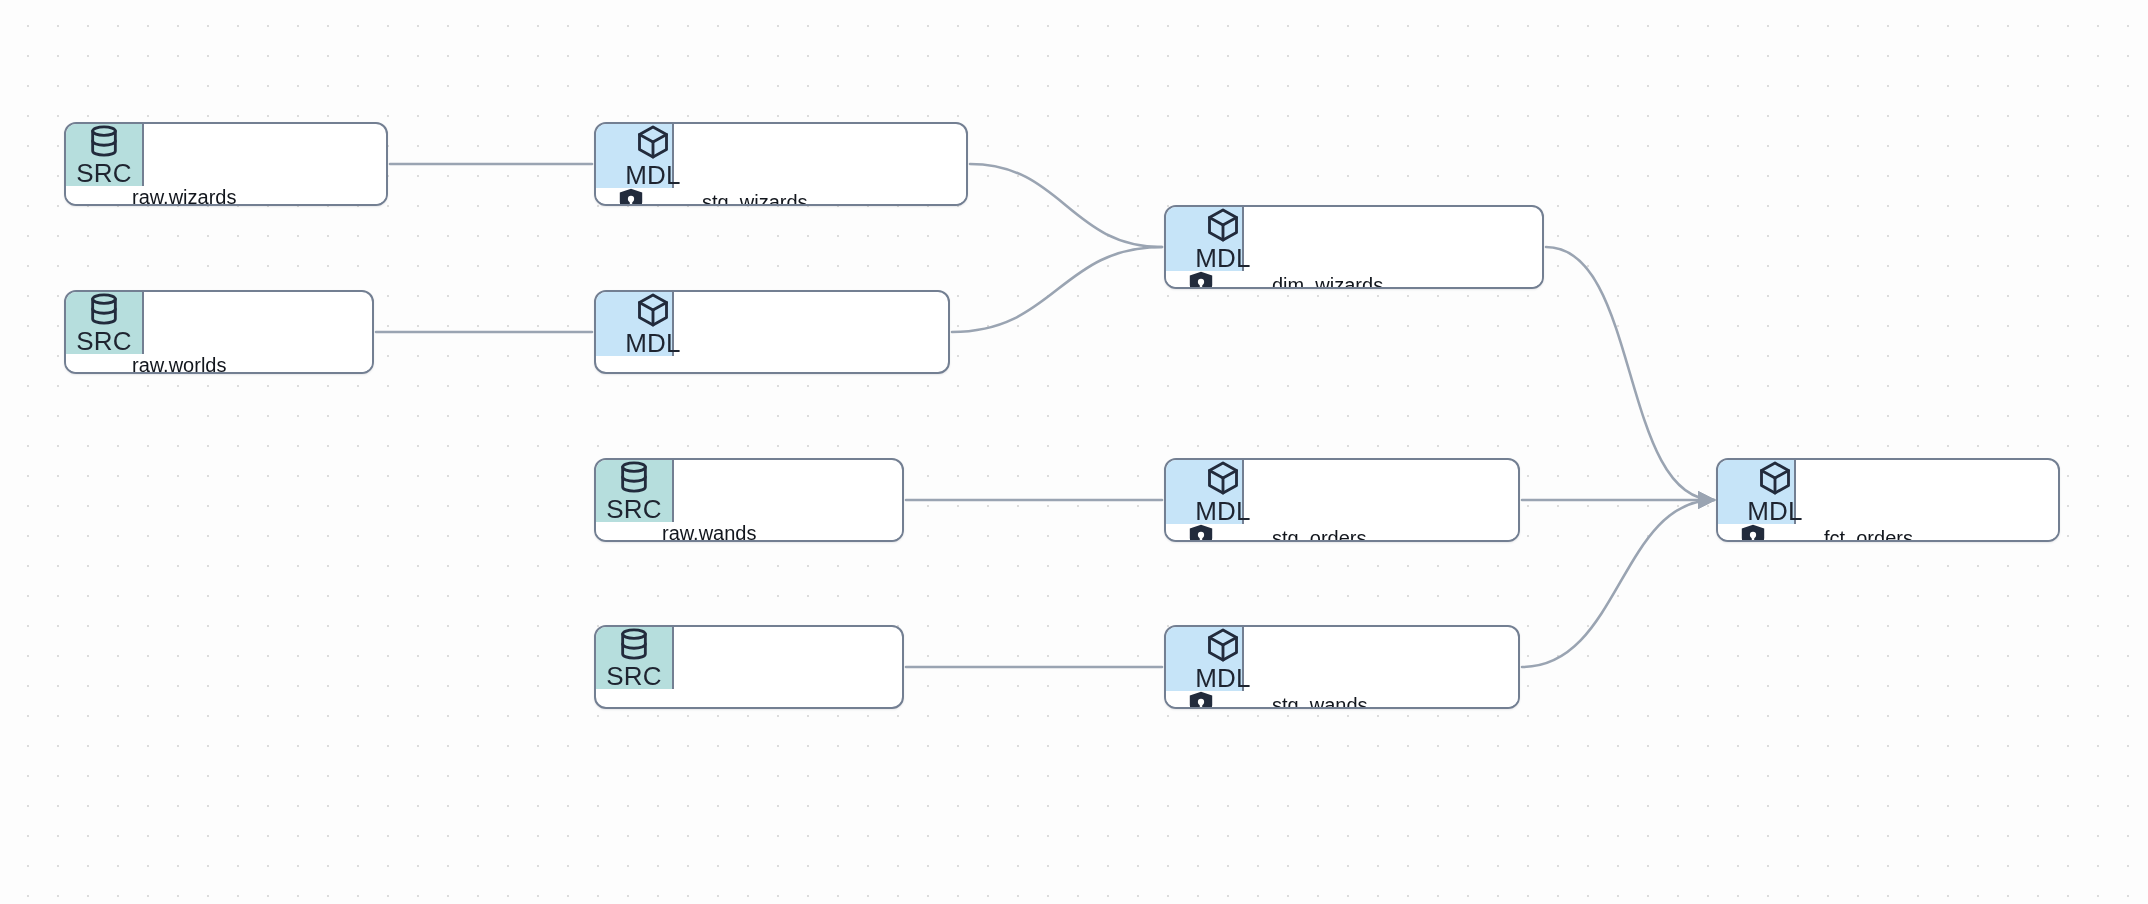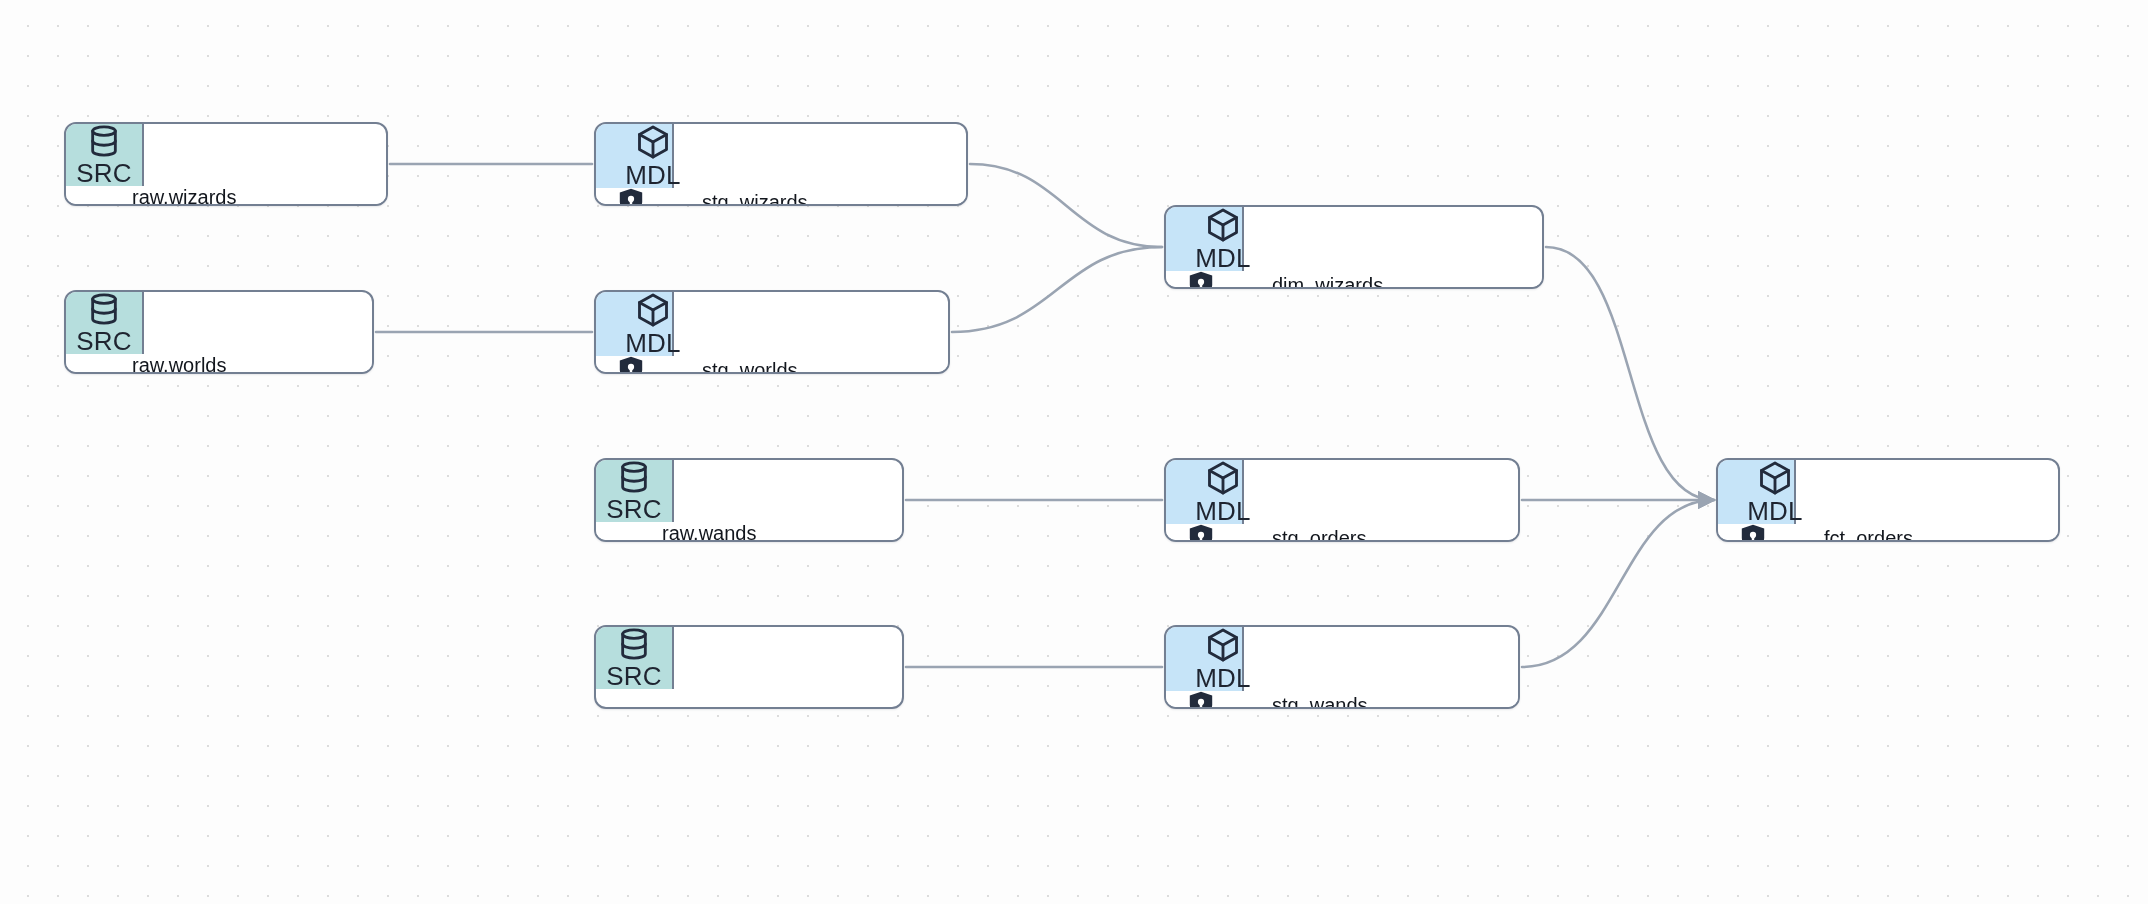--- a/index.html
+++ b/index.html
@@ -201,30 +201,20 @@
         <div class="badge mdl">
           <span class="badge-icon">
             <svg width="36" height="36" viewBox="0 0 24 24" fill="none" stroke="#222b3c" stroke-width="1.9" stroke-linecap="round" stroke-linejoin="round">
               <path d="M12 2 L21 7 V17 L12 22 L3 17 V7 Z"></path>
               <path d="M3 7 L12 12 L21 7"></path>
               <path d="M12 12 V22"></path>
             </svg>
           </span>
           <span class="badge-label">MDL</span>
         </div>
-        <div class="body">
-          <span class="lock-icon">
-            <svg width="26" height="28" viewBox="0 0 24 26">
-              <path d="M12 0.6 L22.4 4.2 V12.2 C22.4 18.6 17.8 23.4 12 25.4 C6.2 23.4 1.6 18.6 1.6 12.2 V4.2 Z" fill="#222b3c"></path>
-              <circle cx="12" cy="10.2" r="2.9" fill="#ffffff"></circle>
-              <path d="M10.5 10.6 h3 l-0.7 6.6 h-1.6 Z" fill="#ffffff"></path>
-            </svg>
-          </span>
-          <span class="node-label">stg_worlds</span>
-        </div>
       </div>
       <div class="node" style="left: 1164px; top: 458px; width: 356px; height: 84px;">
         <div class="badge mdl">
           <span class="badge-icon">
             <svg width="36" height="36" viewBox="0 0 24 24" fill="none" stroke="#222b3c" stroke-width="1.9" stroke-linecap="round" stroke-linejoin="round">
               <path d="M12 2 L21 7 V17 L12 22 L3 17 V7 Z"></path>
               <path d="M3 7 L12 12 L21 7"></path>
               <path d="M12 12 V22"></path>
             </svg>
           </span>

